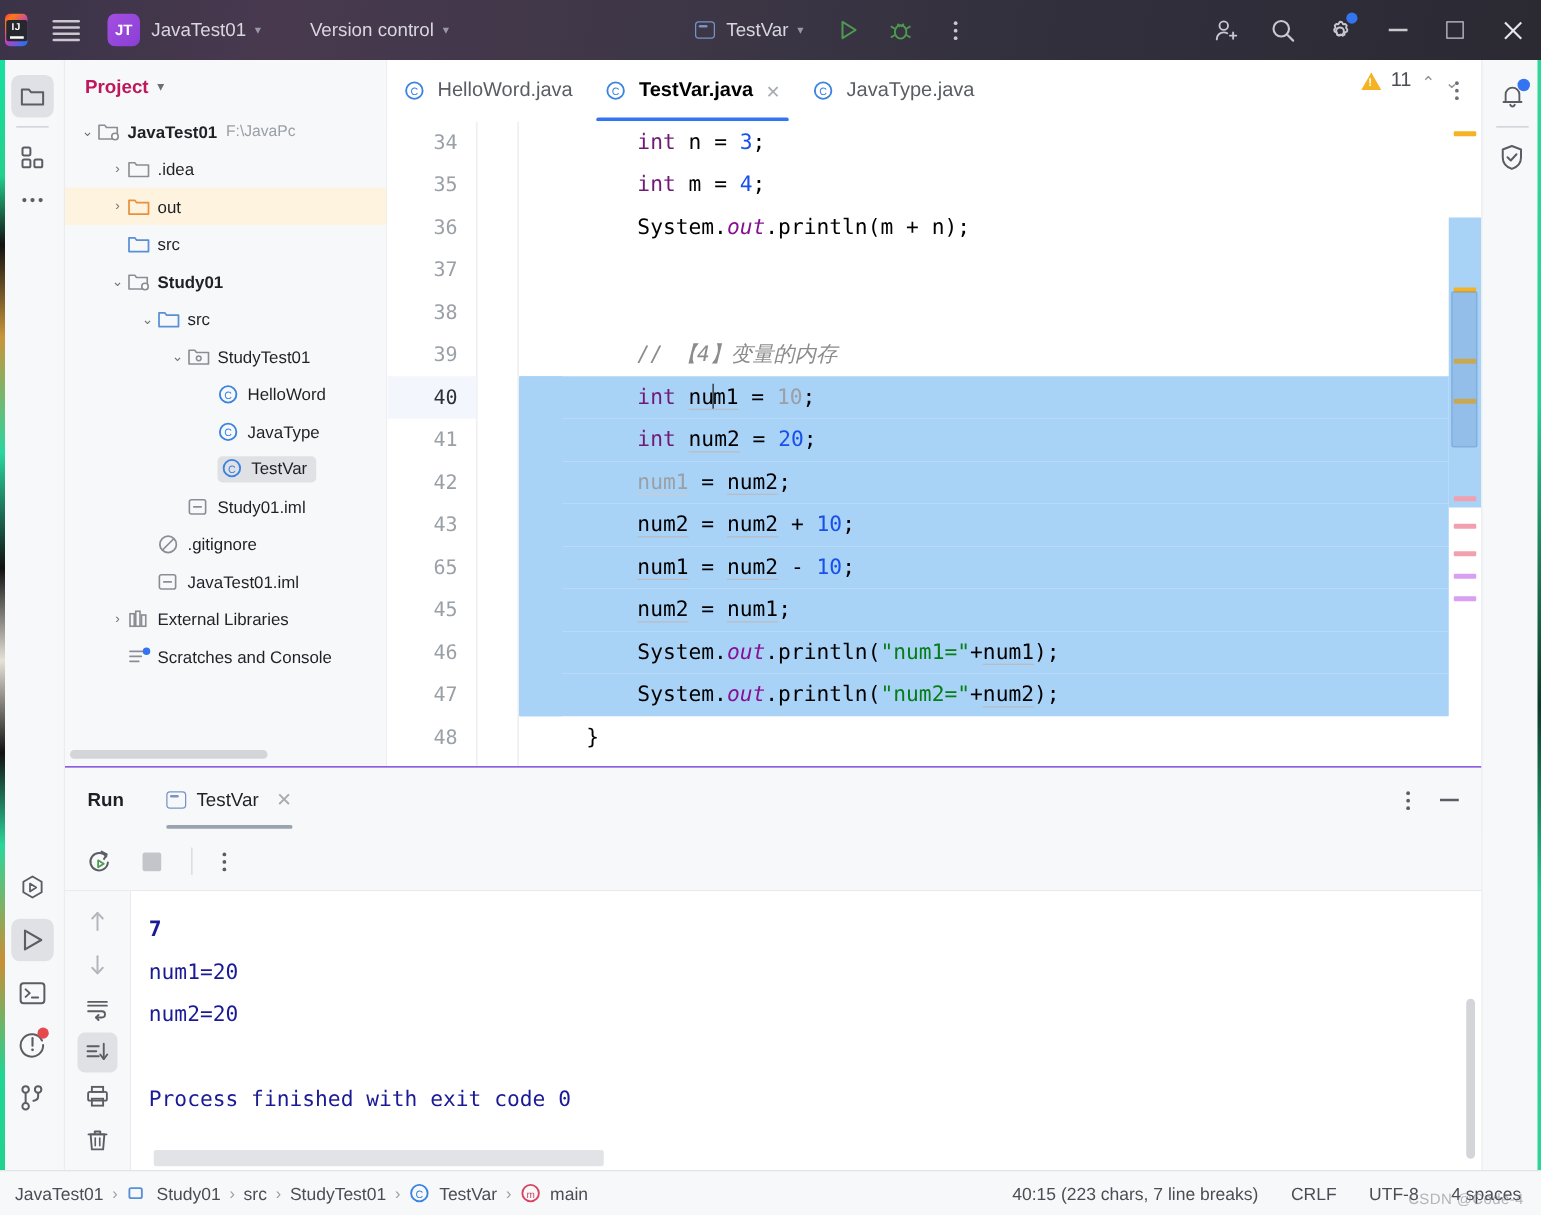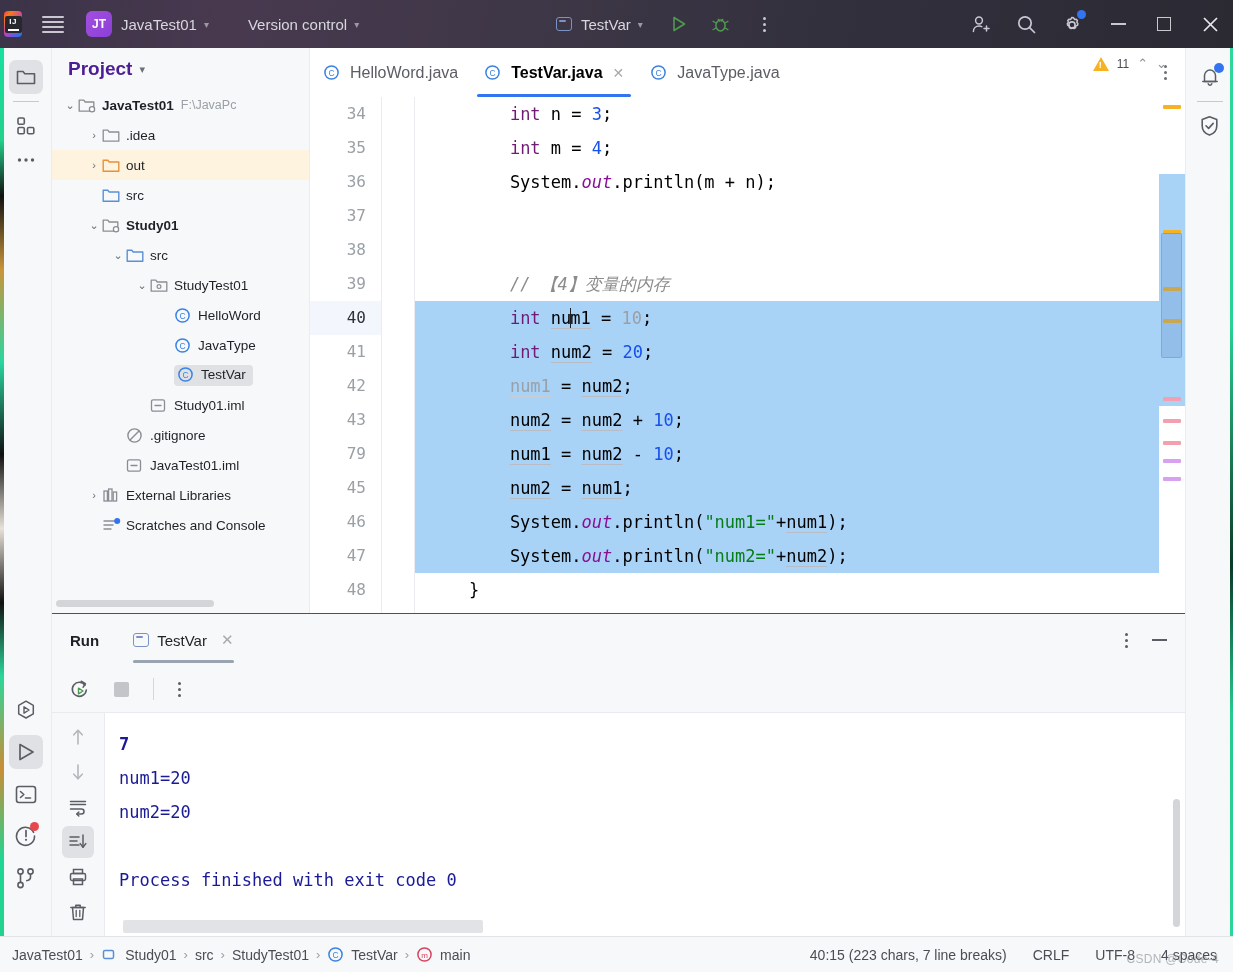--- a/index.html
+++ b/index.html
@@ -73,21 +73,21 @@
   }
   .rail-btn.active { background: #e0e1e5; }
   .rail-sep { width: 26px; height: 1px; background: #c6c9cf; margin: 7px auto; }
 
   
   .project-panel {
     position: absolute; left: 52px; top: 48px; width: 258px; height: 565px;
     background: #f7f8fa; border-right: 1px solid #ebecf0;
   }
   .pp-header { height: 42px; display:flex; align-items:center; padding-left: 16px; }
-  .pp-title { font-size: 19px; font-weight: 700; color: #4c1d95; }
+  .pp-title { font-size: 15px; font-weight: 700; color: #be185d; }
   .tree { font-size: 13.5px; color: #1f2126; }
   .trow {
     height: 30px; display: flex; align-items: center; padding-left: 10px;
     white-space: nowrap; cursor: pointer; position: relative;
   }
   .trow.sel-out { background: #fdf3df; }
   .trow.sel-file { }
   .trow.sel-file .tlabelwrap { background: #dfe1e5; border-radius: 4px; padding: 2px 7px 3px 3px; }
   .arrow { width: 16px; font-size: 11px; color: #6b6f76; display:inline-flex; justify-content:center; flex:0 0 16px;}
   .arrow.blank { color: transparent; }
@@ -158,21 +158,21 @@
   .inspect {
     position:absolute; right: 18px; top: 8px; display:flex; align-items:center; gap: 8px; z-index: 5;
   }
   .warn-tri {
     width: 0; height: 0; border-left: 8px solid transparent; border-right: 8px solid transparent;
     border-bottom: 14px solid #f5b324; position: relative;
   }
   .warn-tri::after {
     content:"!"; position:absolute; left:-2px; top:3px; color:#fff; font-size:9px; font-weight:700;
   }
-  .warn-count { font-size: 12px; color: #4a4d53; }
+  .warn-count { font-size: 16px; color: #4a4d53; }
   .insp-chev { color:#8e9197; font-size: 13px; cursor:pointer; }
 
   
   .markerbar { position:absolute; right: 0; top: 49px; width: 26px; height: 516px; background:#fff; }
   .mk { position:absolute; right: 4px; width: 18px; height: 4px; border-radius:1px; }
   .mk.warn { background: #f5b324; }
   .mk.err { background: #f2a0b0; }
   .mk.vio { background: #d7a0f0; }
   .vthumb {
     position:absolute; right: 3px; top: 136px; width: 21px; height: 125px;
@@ -633,21 +633,21 @@
           <div class="num">34</div>
           <div class="num">35</div>
           <div class="num">36</div>
           <div class="num">37</div>
           <div class="num">38</div>
           <div class="num">39</div>
           <div class="num cur">40</div>
           <div class="num">41</div>
           <div class="num">42</div>
           <div class="num">43</div>
-          <div class="num">79</div>
+          <div class="num">65</div>
           <div class="num">45</div>
           <div class="num">46</div>
           <div class="num">47</div>
           <div class="num">48</div>
         </div>
       <div class="gutter-mark"></div>
       <div class="code-lines" id="code-lines">
           <div class="ln"><span class="code-txt"><span>        </span><span class="kw">int</span><span> n = </span><span class="num-lit">3</span><span>;</span></span></div>
           <div class="ln"><span class="code-txt"><span>        </span><span class="kw">int</span><span> m = </span><span class="num-lit">4</span><span>;</span></span></div>
           <div class="ln"><span class="code-txt"><span>        System.</span><span class="fld-it">out</span><span>.println(m + n);</span></span></div>

